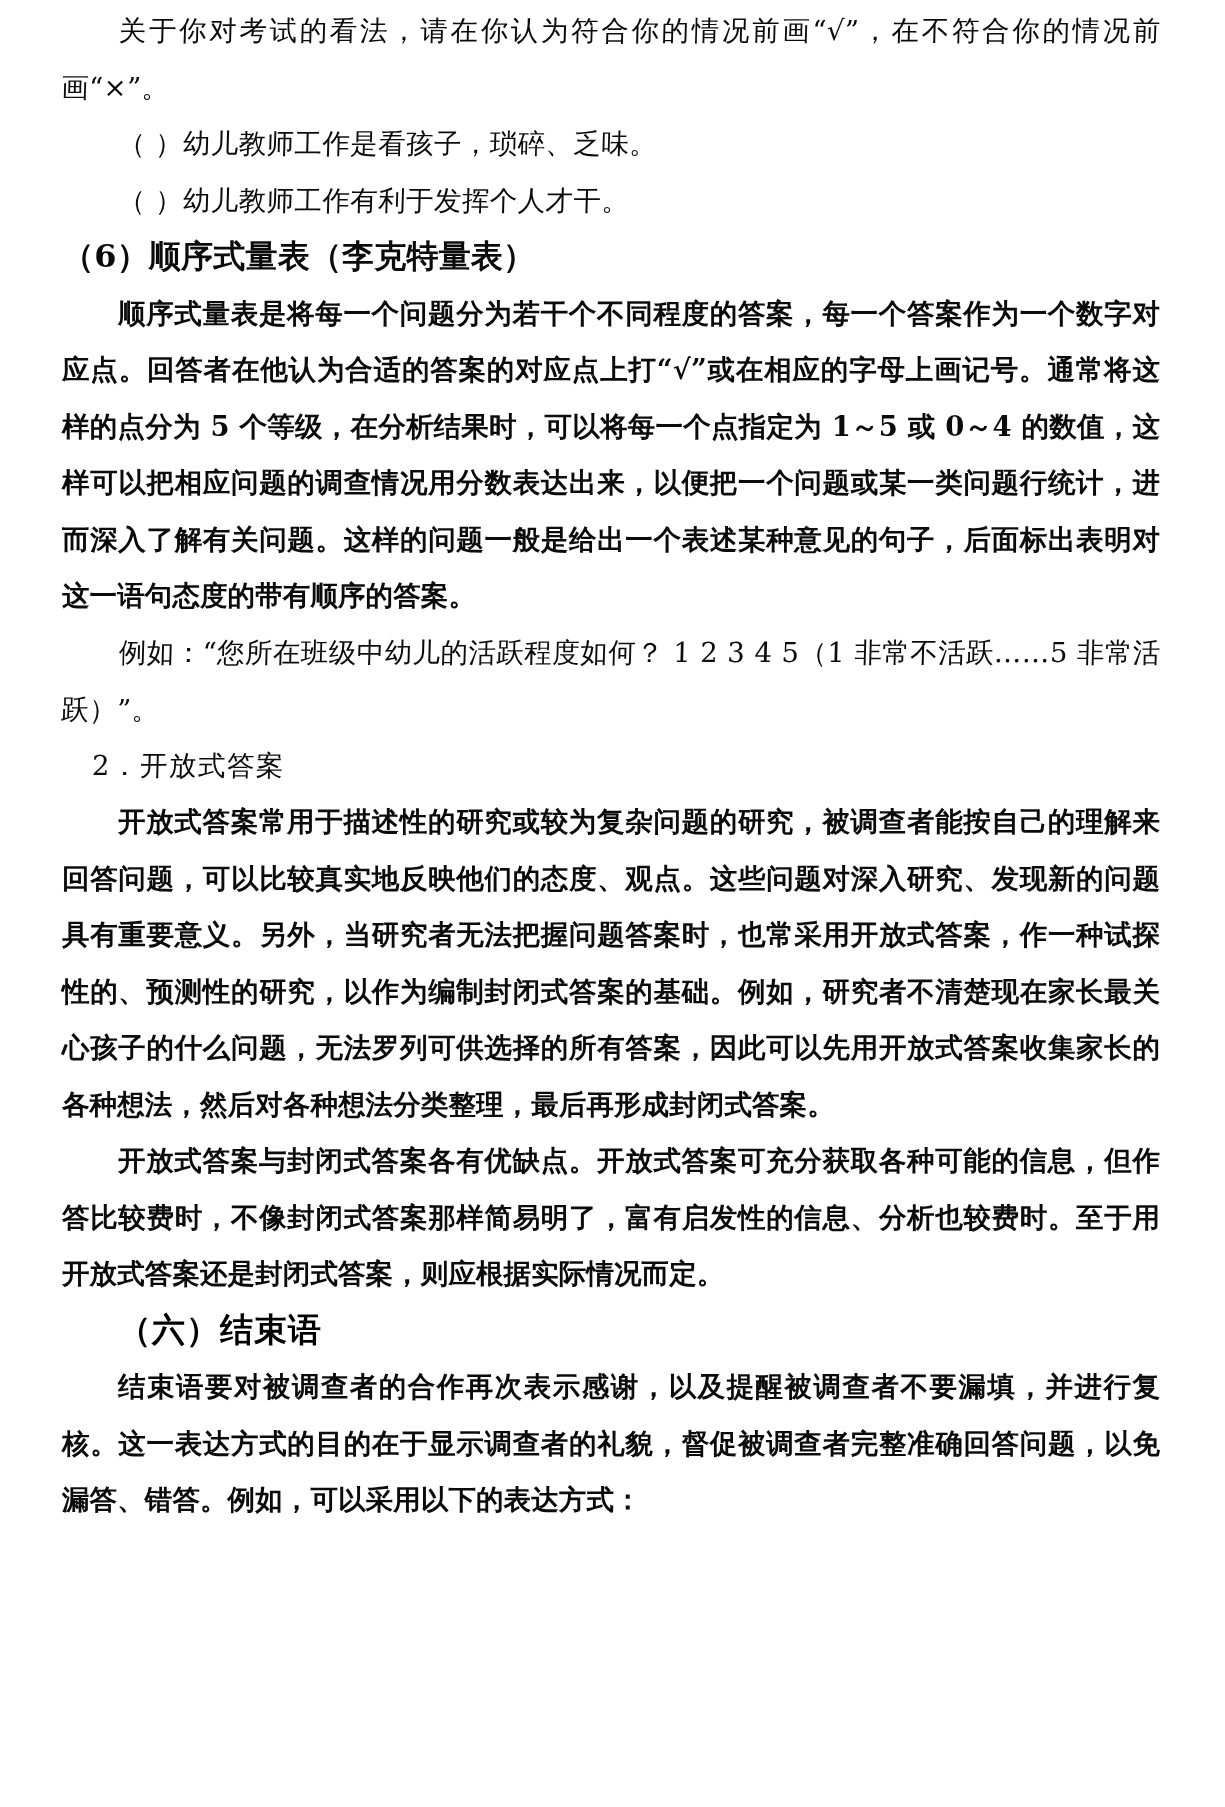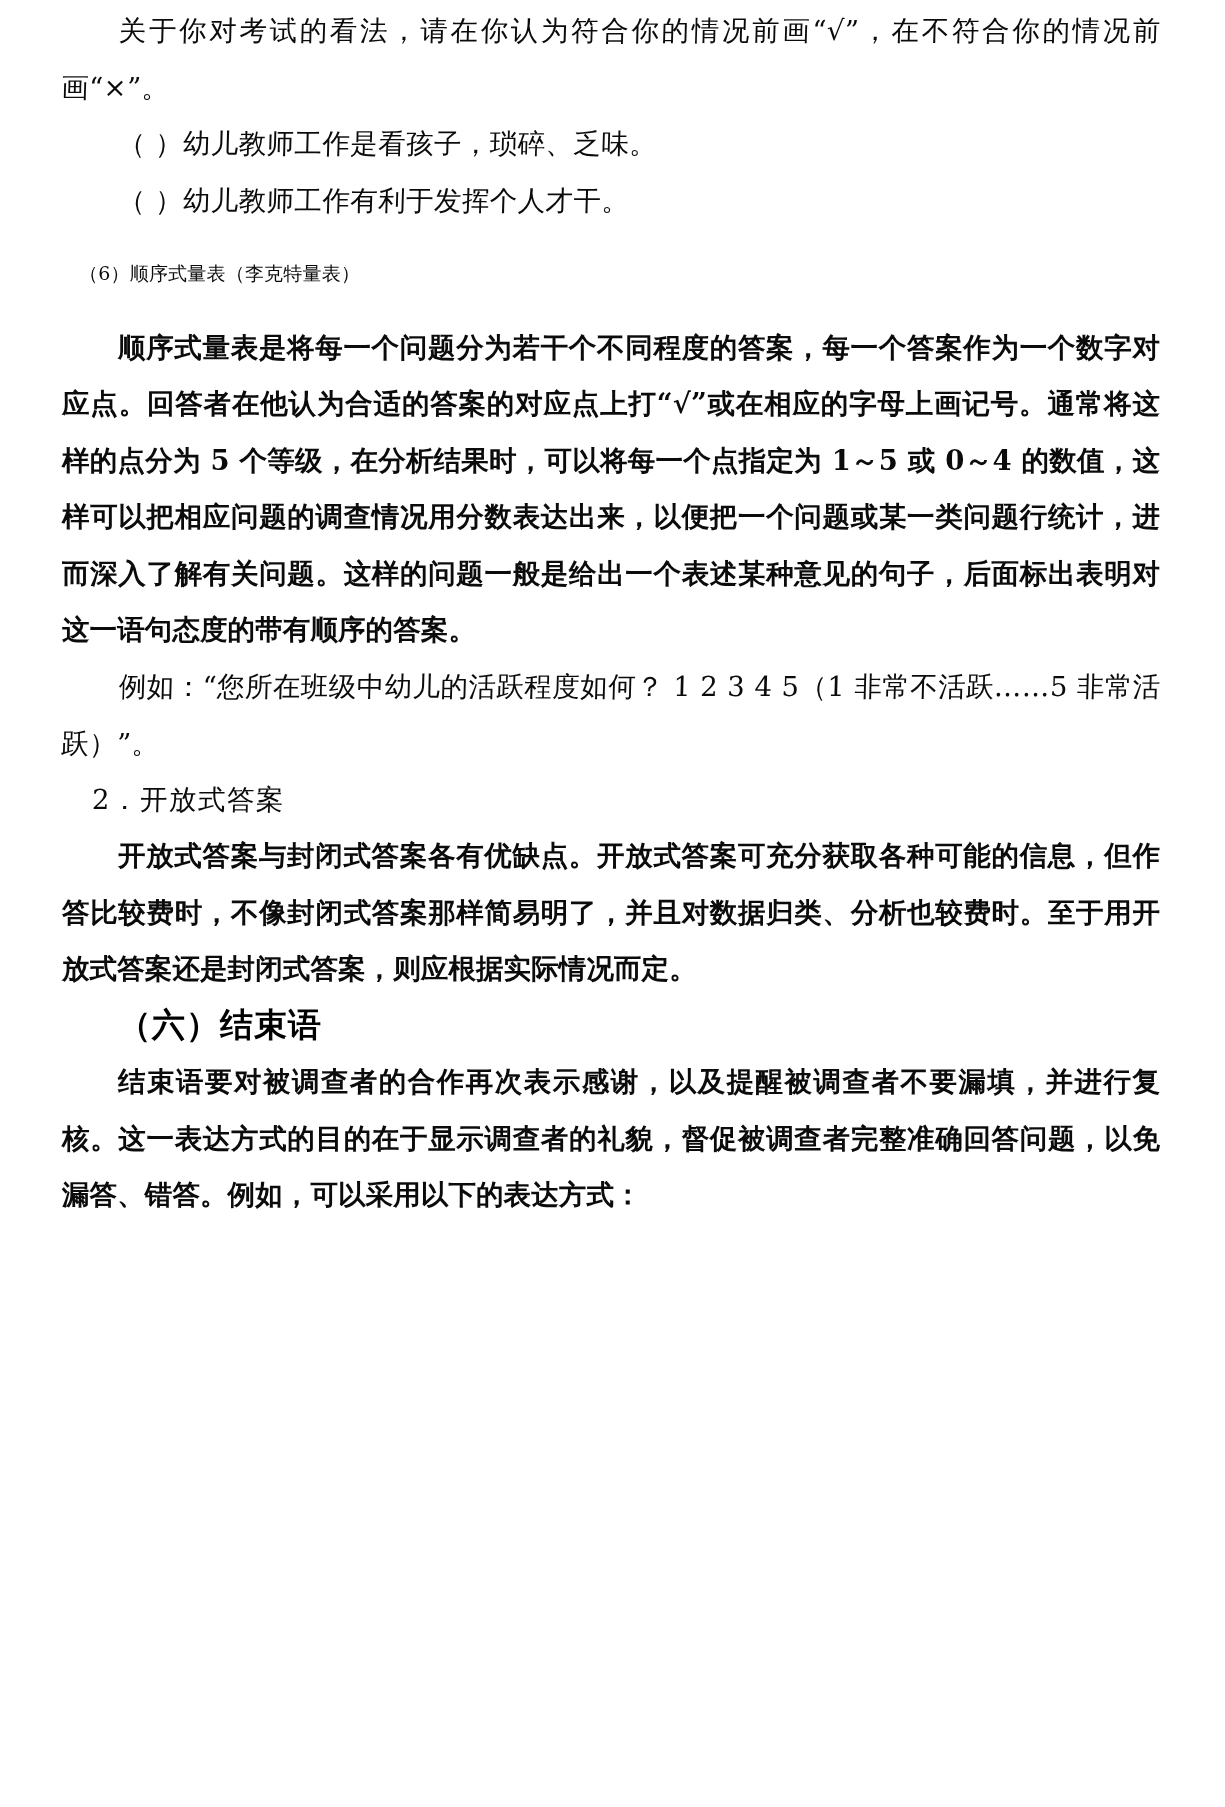--- a/index.html
+++ b/index.html
@@ -86,24 +86,24 @@
     font-weight: 400;
     text-indent: 30px;
     letter-spacing: 1.5px;
     transform: skewX(-1.6deg);
     transform-origin: left center;
     font-family: "DejaVu Serif", "Liberation Serif", serif;
   }
 
   
   .heading-paren {
-    margin: 17px;
-    font-size: 19px;
+    margin: 0;
+    font-size: 32px;
     line-height: 56.5px;
-    font-weight: 400;
+    font-weight: 700;
     text-indent: 0px;
     letter-spacing: 0.2px;
   }
 
   
   .item-line {
     margin: 0;
     font-size: 27.5px;
     line-height: 56.5px;
     text-indent: 56px;
@@ -126,21 +126,22 @@
 
     <p class="p song heading-paren">（6）顺序式量表（李克特量表）</p>
 
     <p class="p song indent">顺序式量表是将每一个问题分为若干个不同程度的答案，每一个答案作为一个数字对应点。回答者在他认为合适的答案的对应点上打“√”或在相应的字母上画记号。通常将这样的点分为 5 个等级，在分析结果时，可以将每一个点指定为 1～5 或 0～4 的数值，这样可以把相应问题的调查情况用分数表达出来，以便把一个问题或某一类问题行统计，进而深入了解有关问题。这样的问题一般是给出一个表述某种意见的句子，后面标出表明对这一语句态度的带有顺序的答案。</p>
 
     <p class="p kai indent">例如：“您所在班级中幼儿的活跃程度如何？ 1 2 3 4 5（1 非常不活跃……5 非常活跃）”。</p>
 
     <p class="p heading-num">2．开放式答案</p>
 
 
+    <p class="p song indent">开放式答案常用于描述性的研究或较为复杂问题的研究，被调查者能按自己的理解来回答问题，可以比较真实地反映他们的态度、观点。这些问题对深入研究、发现新的问题具有重要意义。另外，当研究者无法把握问题答案时，也常采用开放式答案，作一种试探性的、预测性的研究，以作为编制封闭式答案的基础。例如，研究者不清楚现在家长最关心孩子的什么问题，无法罗列可供选择的所有答案，因此可以先用开放式答案收集家长的各种想法，然后对各种想法分类整理，最后再形成封闭式答案。</p>
 
-    <p class="p song indent">开放式答案与封闭式答案各有优缺点。开放式答案可充分获取各种可能的信息，但作答比较费时，不像封闭式答案那样简易明了，并且对数据归类、分析也较费时。至于用开放式答案还是封闭式答案，则应根据实际情况而定。</p>
+    <p class="p song indent">开放式答案与封闭式答案各有优缺点。开放式答案可充分获取各种可能的信息，但作答比较费时，不像封闭式答案那样简易明了，富有启发性的信息、分析也较费时。至于用开放式答案还是封闭式答案，则应根据实际情况而定。</p>
 
     <p class="heading-bold">（六）结束语</p>
 
     <p class="p song indent">结束语要对被调查者的合作再次表示感谢，以及提醒被调查者不要漏填，并进行复核。这一表达方式的目的在于显示调查者的礼貌，督促被调查者完整准确回答问题，以免漏答、错答。例如，可以采用以下的表达方式：</p>
 
   </div>
 </div>
 
 </body></html>

